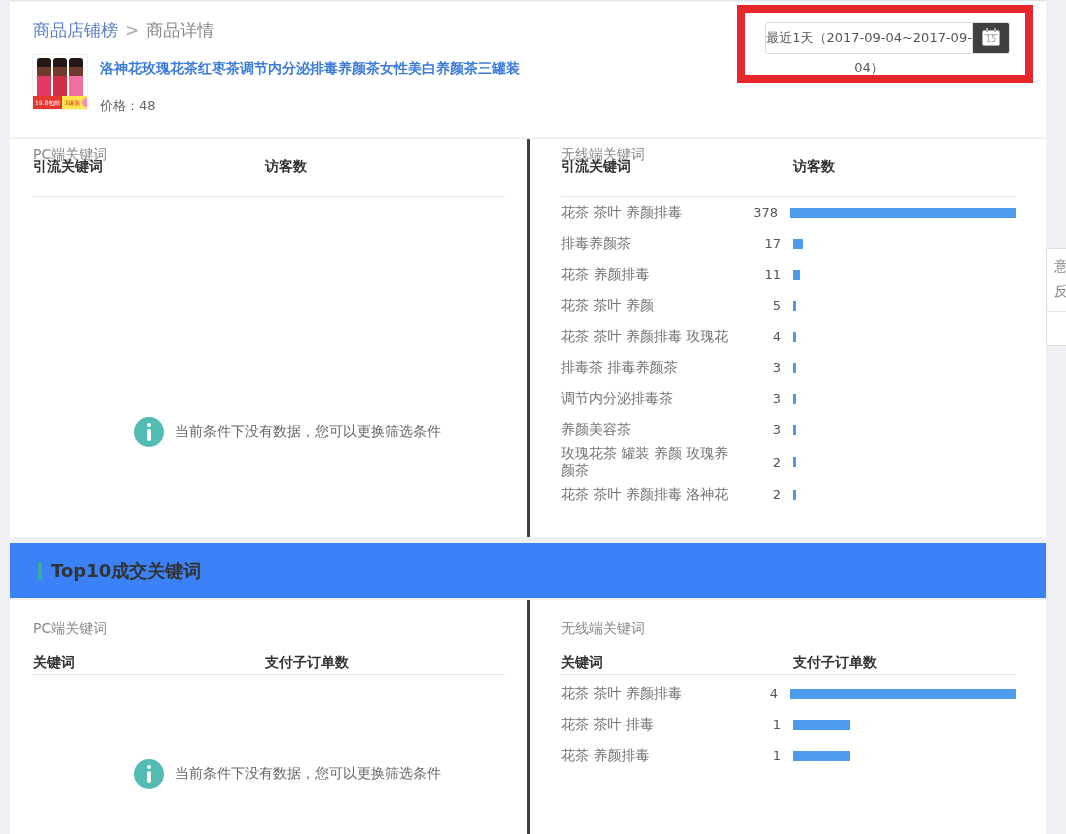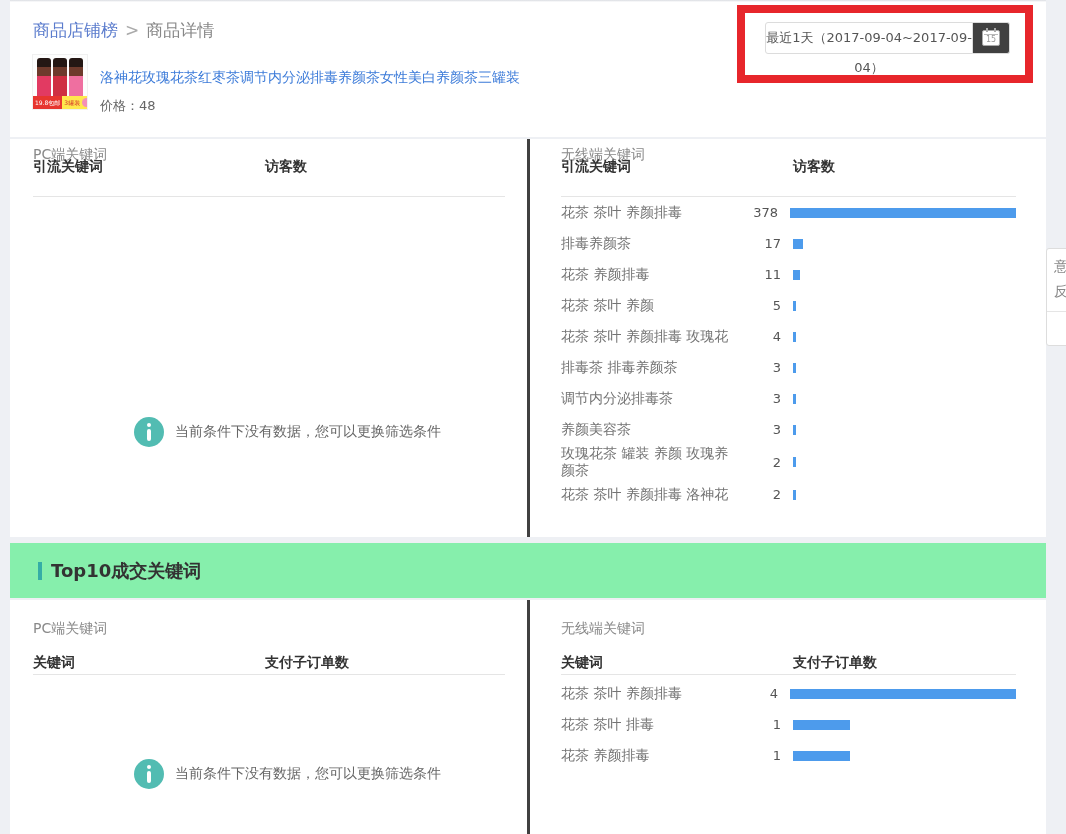--- a/index.html
+++ b/index.html
@@ -27,21 +27,21 @@
   .jars { display:flex; gap:2px; padding:3px 4px 0; height:42px; }
   .jar { flex:1; border-radius:3px 3px 0 0;
     background:linear-gradient(#241714 0 22%, #6e3a2c 22% 46%, var(--label) 46% 100%); }
   .jar1 { --label:#e23a62; } .jar2 { --label:#cf2f42; } .jar3 { --label:#ef6fa0; }
   .thumb-banner { position:absolute; bottom:0; left:0; right:0; height:13px;
     background:#ffe84d; display:flex; align-items:center; overflow:hidden; }
   .promo-left { background:#e7352f; color:#fff; font-size:6px; line-height:13px; padding:0 2px; white-space:nowrap; }
   .promo-mid { color:#d4302a; font-size:6px; line-height:13px; padding:0 2px; white-space:nowrap; }
   .promo-bag { width:9px; height:9px; border-radius:50%; background:#f48fb8; margin-left:auto; margin-right:2px; flex:none; }
 
-  .ptitle { position:absolute; left:90px; top:69px; font-size:14px; color:#3c7bd9; cursor:pointer; text-decoration:none; }
+  .ptitle { position:absolute; left:90px; top:60px; font-size:14px; color:#3c7bd9; cursor:pointer; text-decoration:none;font-weight:bold; }
   .pprice { position:absolute; left:90px; top:97px; font-size:13px; color:#666; }
 
   .date-box { position:absolute; left:755px; top:22px; width:208px; height:32px;
     border:1px solid #dcdcdc; border-radius:3px 0 0 3px; background:#fff;
     font-size:13px; color:#555; line-height:30px; text-align:center; cursor:pointer; }
   .date-btn { position:absolute; left:963px; top:22px; width:37px; height:32px;
     border:1px solid #dcdcdc; border-left:none; border-radius:0 3px 3px 0; background:#404040;
     display:flex; align-items:center; justify-content:center; cursor:pointer; }
   .cal-icon { width:18px; height:16px; border:1px solid #a9a9a9; border-radius:2px; position:relative; background:#fff; }
   .cal-icon::before, .cal-icon::after { content:''; position:absolute; top:-3px; width:2px; height:4px; background:#a9a9a9; }
@@ -80,21 +80,21 @@
 
   .empty { position:absolute; left:124px; display:flex; align-items:center; }
   .traffic-card .empty { top:278px; } .deal-card .empty { top:159px; }
   .info-icon { width:30px; height:30px; border-radius:50%; background:#52bcb2; position:relative; flex:none; }
   .info-icon::before { content:''; position:absolute; top:6px; left:13px; width:4px; height:4px; background:#fff; border-radius:50%; }
   .info-icon::after { content:''; position:absolute; top:12px; left:13px; width:4px; height:12px; background:#fff; border-radius:2px; }
   .empty-text { margin-left:11px; font-size:14px; color:#666; }
 
   
   .band { position:absolute; left:10px; top:543px; width:1036px; height:55px;
-    background:#86efac; display:flex; align-items:center; padding-left:28px; }
+    background:#3b82f6; display:flex; align-items:center; padding-left:28px; }
   .band-accent { width:4px; height:18px; background:#35ada6; margin-right:9px; flex:none; }
   .band-title { font-size:18px; font-weight:bold; color:#333; }
 
   
   .feedback { position:absolute; left:1046px; top:248px; width:40px; background:#fff;
     border:1px solid #ddd; border-radius:3px 0 0 3px; cursor:pointer; }
   .fb-top { padding:5px 0 4px 7px; }
   .fb-line { font-size:14px; color:#888; line-height:25px; width:15px; overflow:hidden; white-space:nowrap; }
   .fb-divider { height:1px; background:#e5e5e5; margin-top:3px; }
   .fb-bottom { height:33px; }

